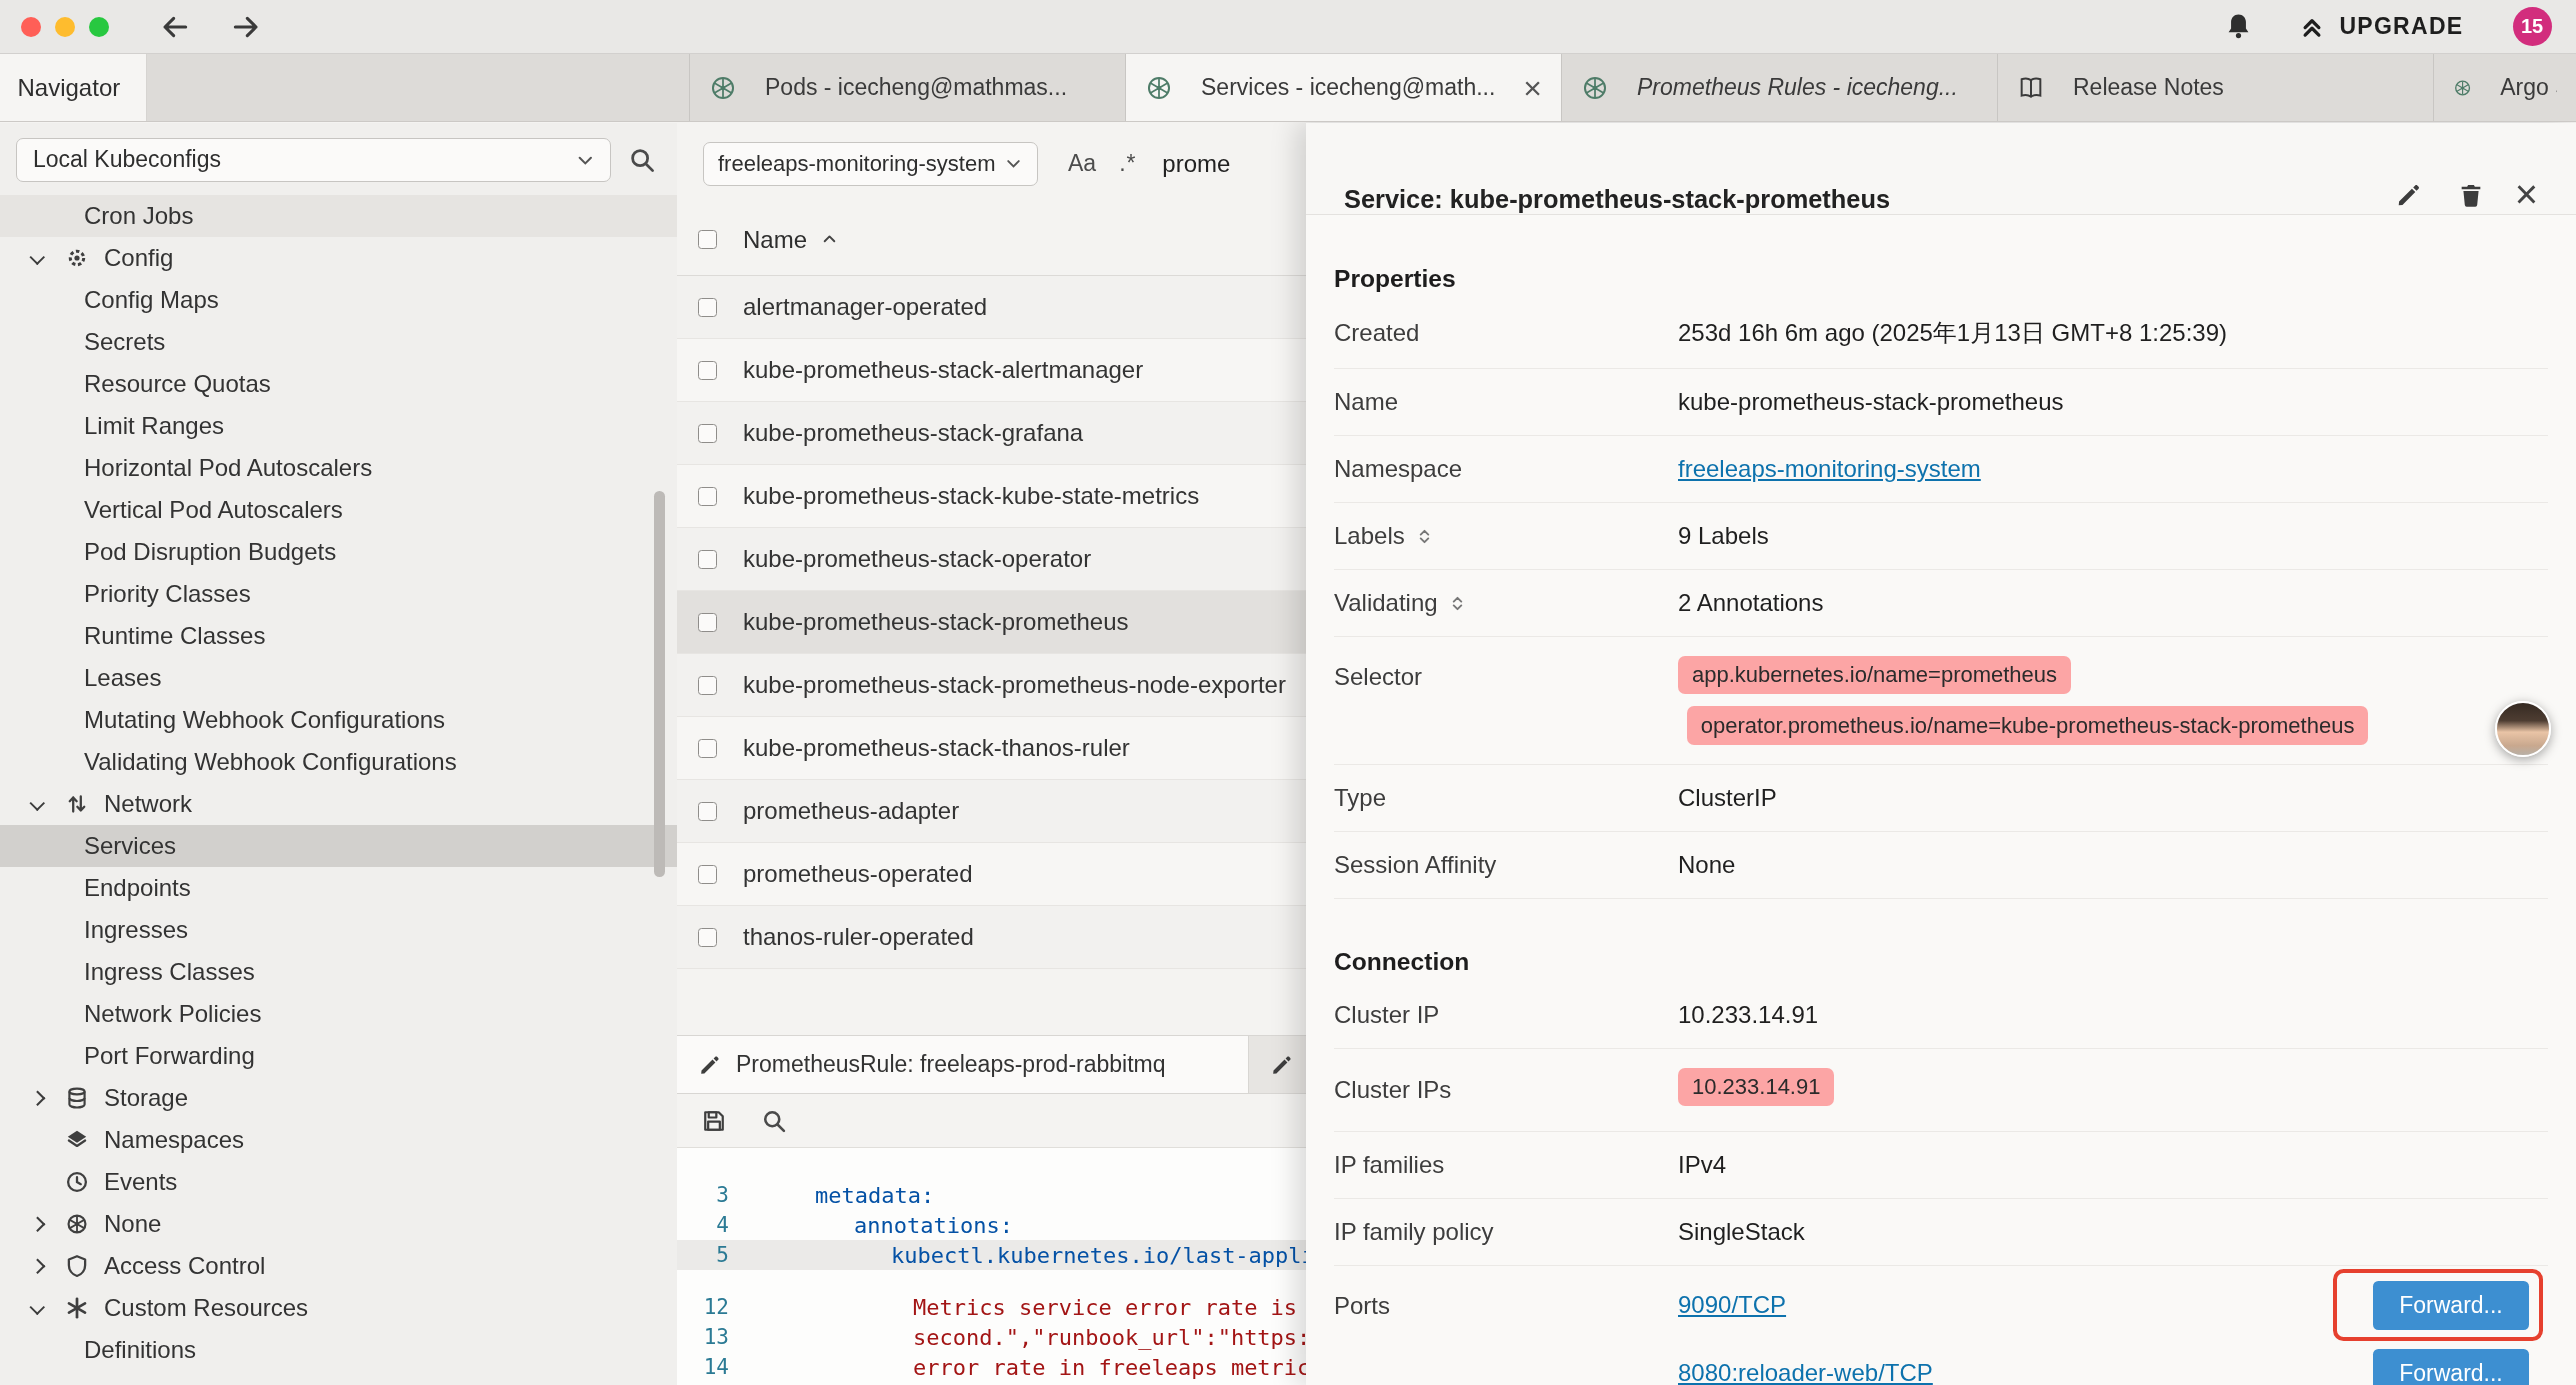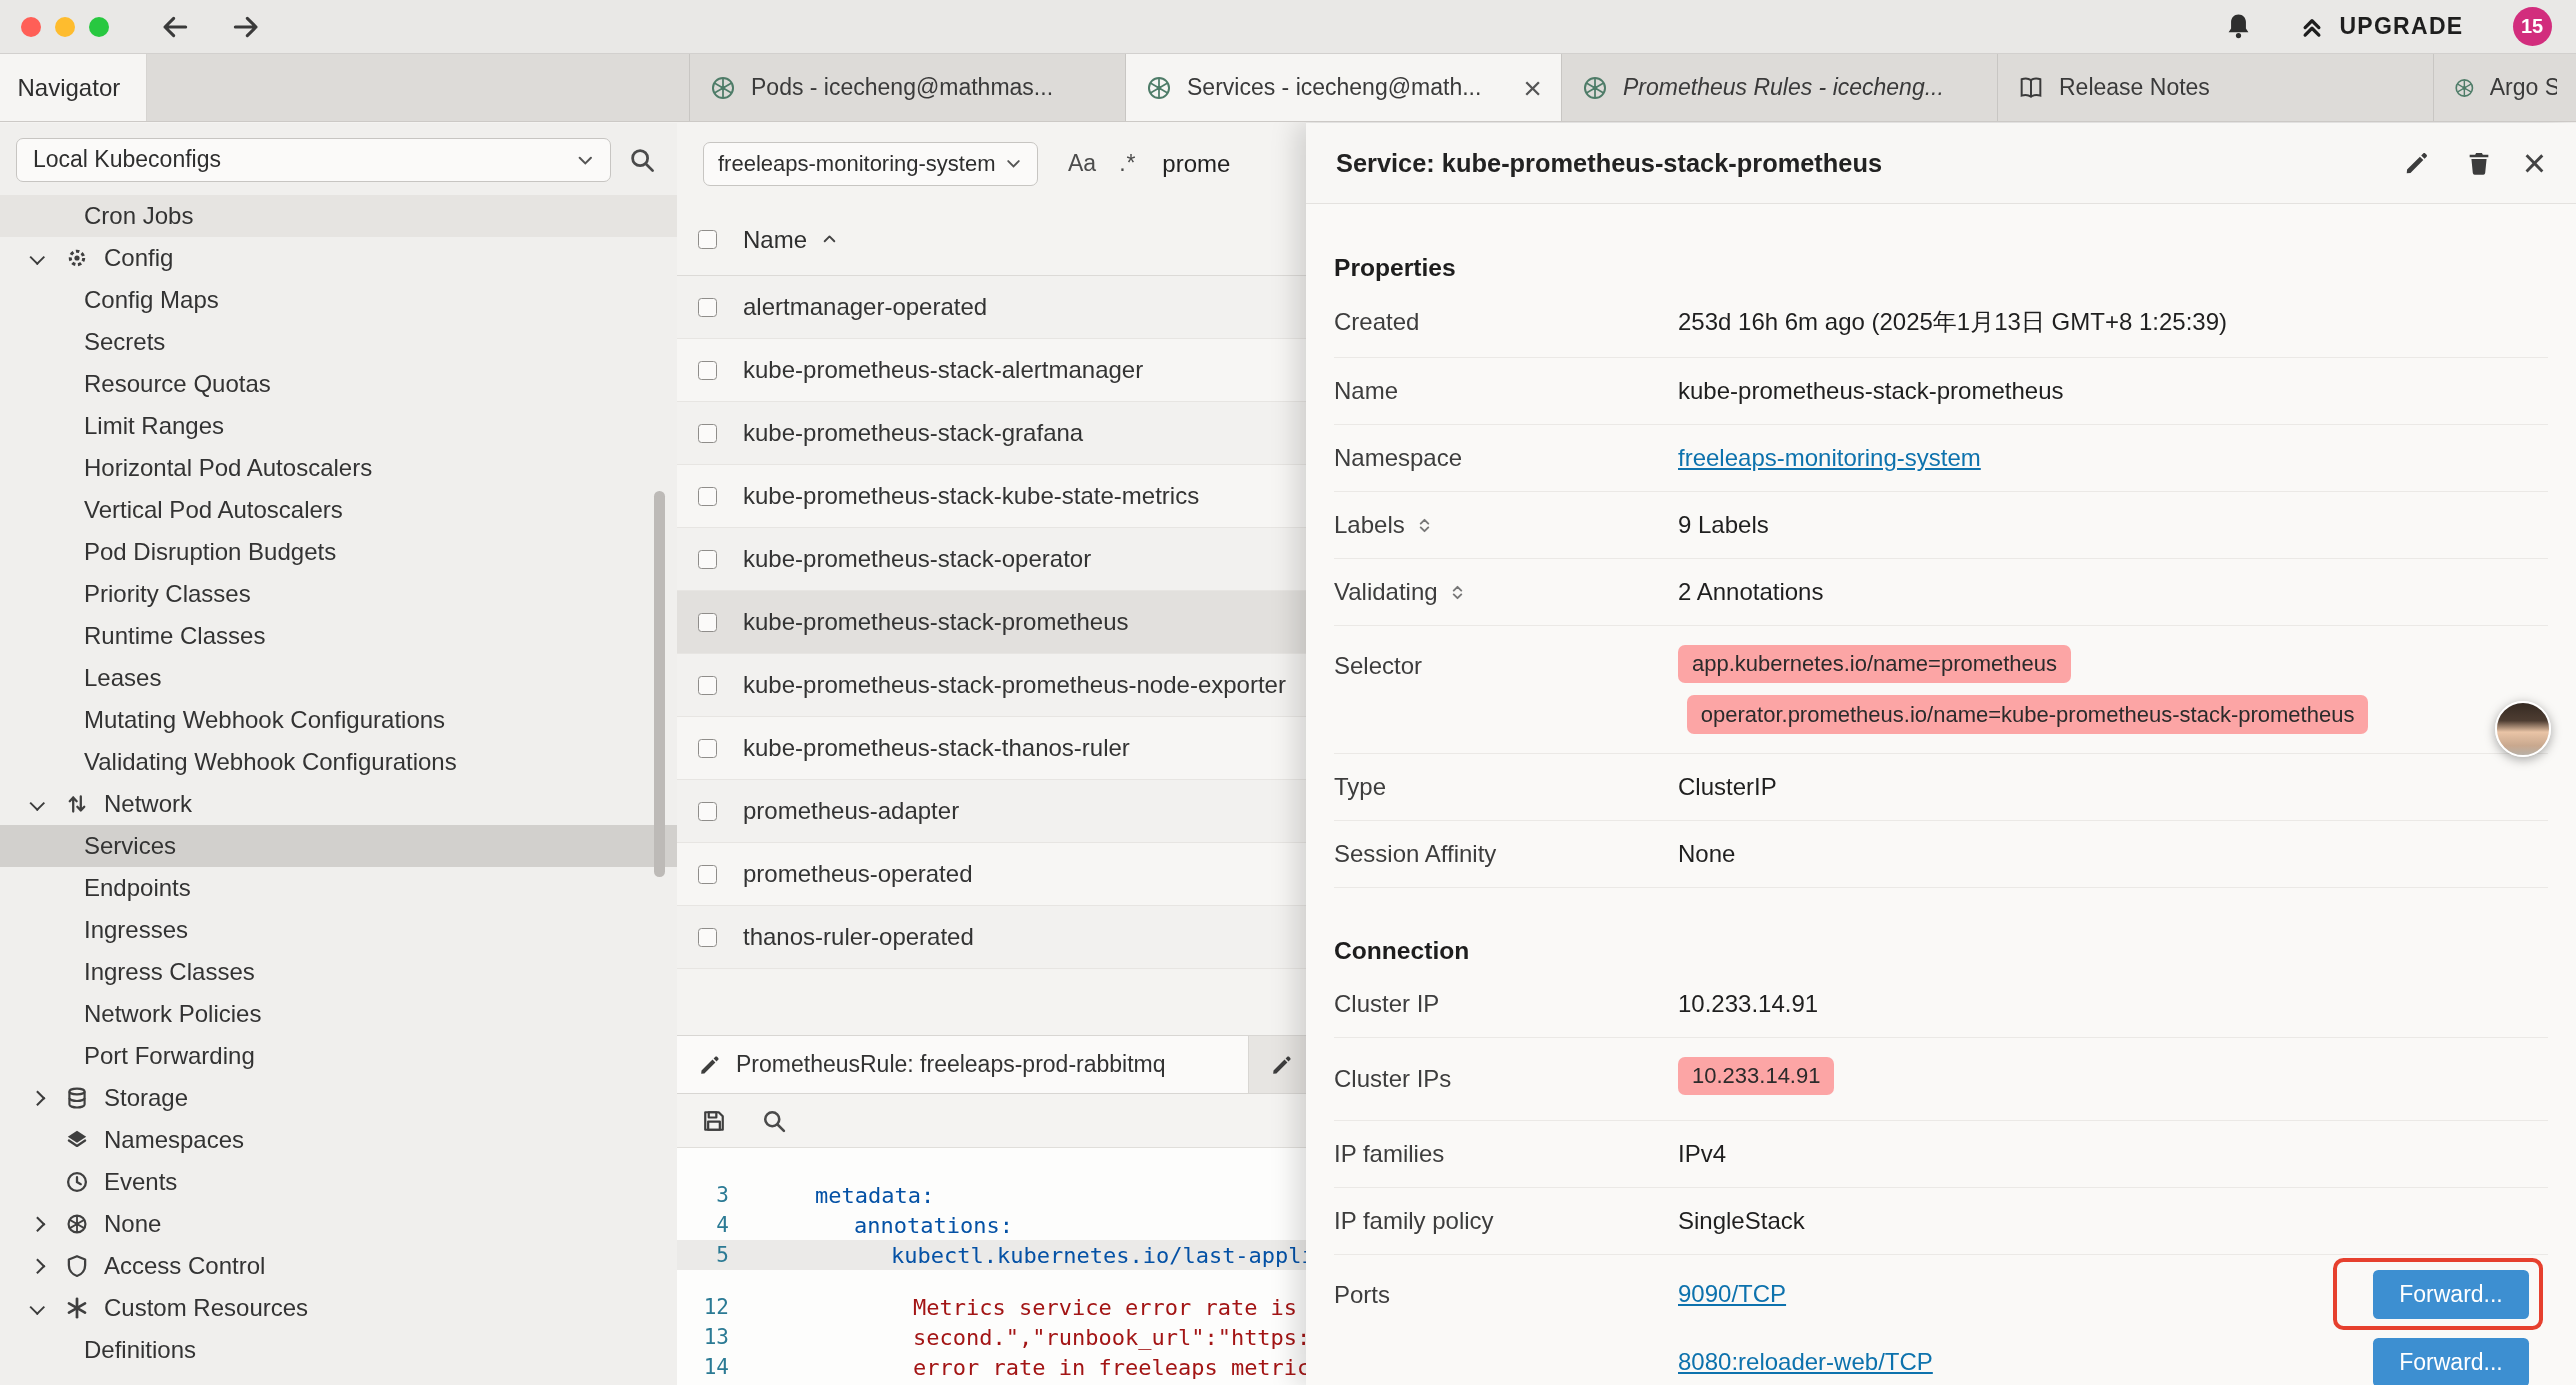--- a/index.html
+++ b/index.html
@@ -14,21 +14,21 @@
   .navarrow{width:39px;height:39px;margin-left:32px;display:flex;align-items:center;justify-content:center}
   .tb-spacer{flex:1}
   .tb-ic{display:flex;align-items:center;justify-content:center}
   .upgrade{display:flex;align-items:center;gap:12.3px;margin:0 49px 0 42px;font-size:23px;font-weight:700;letter-spacing:1.3px;color:#1e1e1e}
   .badge{width:39px;height:39px;border-radius:50%;background:#d22d7d;color:#fff;font-size:20px;font-weight:700;display:flex;align-items:center;justify-content:center;margin-right:3.5px}
 
   
   .tabbar{position:absolute;left:0;top:54px;width:2576px;height:68px;background:#dddbd8;display:flex;border-bottom:0.9px solid #ccc9c6;z-index:29}
   .nav-zone{width:690px;height:100%;display:flex;border-right:0.9px solid #c8c6c3;flex:0 0 auto}
   .nav-tab{width:147px;height:100%;background:#f6f5f3;display:flex;align-items:center;padding-left:17.5px;font-size:24px;color:#2e2e2e;border-right:0.9px solid #d6d4d1}
-  .tab{width:436px;height:100%;display:flex;align-items:center;padding:0 19px;gap:14px;font-size:23px;color:#3a3a3a;border-right:0.9px solid #c8c6c3;flex:0 0 auto;overflow:hidden}
+  .tab{width:436px;height:100%;display:flex;align-items:center;padding:0 19px;gap:28px;font-size:23px;color:#3a3a3a;border-right:0.9px solid #c8c6c3;flex:0 0 auto;overflow:hidden}
   .tab.active{background:#f6f5f3}
   .tab.last{flex:1 1 auto;border-right:none;width:auto}
   .tab-label{white-space:nowrap;overflow:hidden}
   .tab.italic .tab-label{font-style:italic}
   .tab .close{margin-left:auto;font-size:32px;color:#555;line-height:1}
 
   
   .sidebar{position:absolute;left:0;top:123px;width:677px;height:1263px;background:#f0efed;overflow:hidden;z-index:5}
   .kube-row{display:flex;align-items:center;padding:14px 14px 12.3px 16px;gap:10.5px;height:72px}
   .kube-select{flex:1;height:44px;background:#fbfaf9;border:0.9px solid #c7c5c2;border-radius:7px;display:flex;align-items:center;justify-content:space-between;padding:0 12.3px 0 16px;font-size:23px;color:#2e2e2e}
@@ -71,21 +71,21 @@
   .eline.cur{background:#ebeae8}
   .lnum{width:75px;text-align:right;padding-right:23px;color:#2b7a94;flex:0 0 auto;font-size:21px}
   .etext{white-space:pre}
   .ind-a{padding-left:63px}.ind-b{padding-left:102px}.ind-c{padding-left:139px}.ind-d{padding-left:161px}
   .fold-gap{height:22px}
   .c-key{color:#0451a5}
   .c-str{color:#a31515}
 
   
   .details{position:absolute;left:1306px;top:123px;width:1270px;height:1263px;background:#faf9f7;box-shadow:-8.8px 0 26px rgba(0,0,0,.15);z-index:10}
-  .dheader{height:81px;display:flex;align-items:center;padding:0 30px;border-bottom:0.9px solid #e4e2df;background:#f8f7f5}
+  .dheader{height:92px;display:flex;align-items:flex-end;padding:0 38px;border-bottom:0.9px solid #e4e2df;background:#f8f7f5}
   .dtitle{font-size:25.4px;font-weight:700;color:#222;flex:1;white-space:nowrap;overflow:hidden}
   .hicon{width:39px;height:39px;display:flex;align-items:center;justify-content:center;margin-left:23px}
   .dclose{font-size:40px;color:#444;margin-left:24.6px;line-height:1}
   .dbody{padding:0 28px}
   .sechead{font-size:24.6px;font-weight:700;color:#1d1d1d;margin-top:44px;height:39px;display:flex;align-items:center}
   .drow{display:flex;align-items:center;padding:19px 0;border-bottom:0.9px solid #ebe9e6}
   .drow.tall{align-items:flex-start}
   .drow.ports{border-bottom:none;padding:5.3px 0 5.3px}
   .dlabel{width:344px;font-size:24px;color:#3d3d3d;flex:0 0 auto;display:flex;align-items:center;gap:10.5px}
   .drow.tall .dlabel{padding-top:7px}

